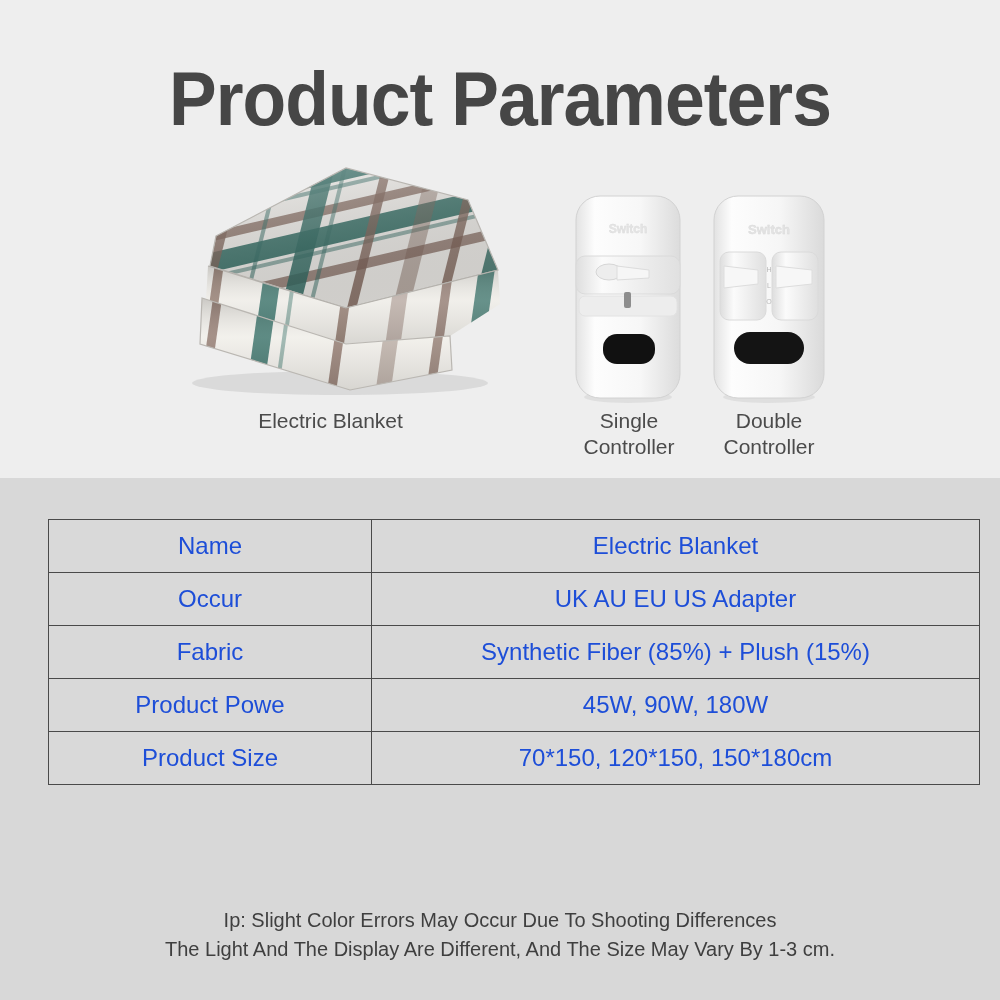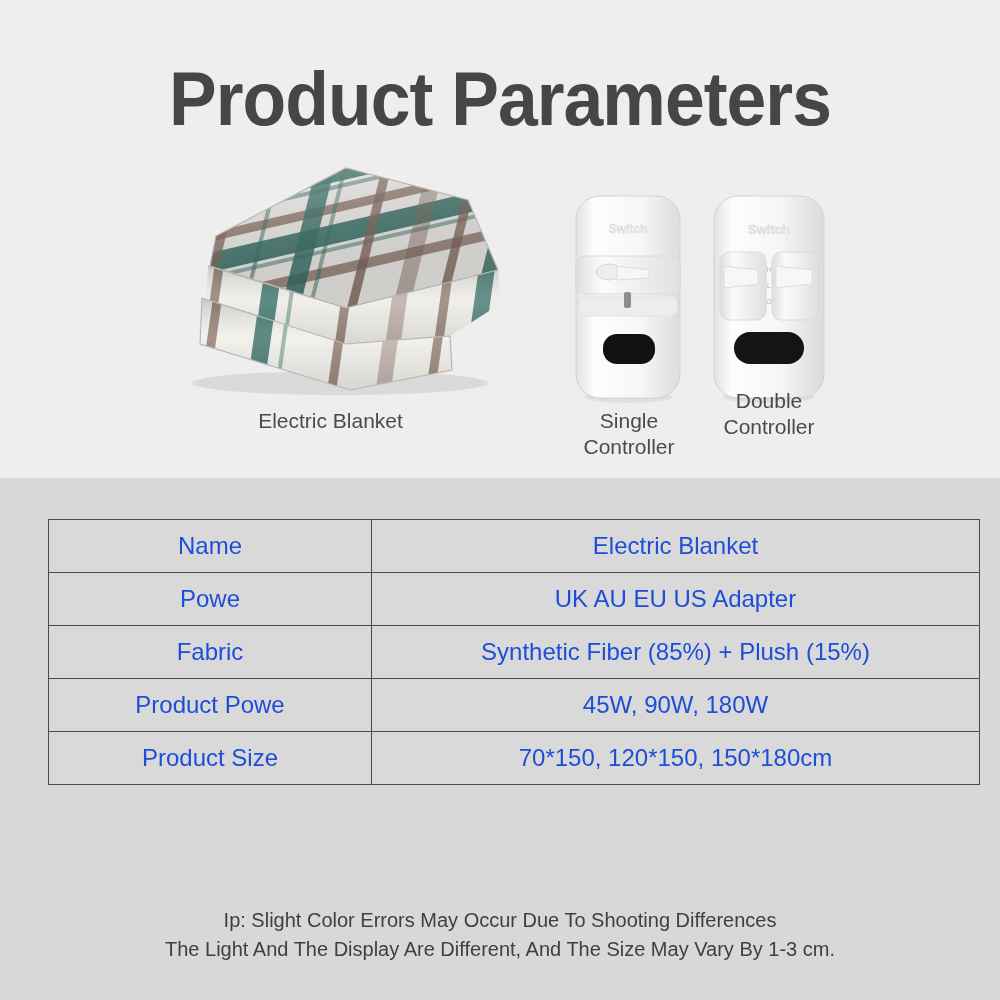--- a/index.html
+++ b/index.html
@@ -63,21 +63,21 @@
   .caption {
     position: absolute;
     text-align: center;
     color: #4b4b4b;
     font-size: 21px;
     line-height: 26px;
     white-space: pre-line;
   }
   .cap-blanket { left: 178px; top: 408px; width: 305px; }
   .cap-single  { left: 550px; top: 408px; width: 158px; }
-  .cap-double  { left: 690px; top: 388px; width: 158px; }
+  .cap-double  { left: 690px; top: 408px; width: 158px; }
 
   
   .lower {
     position: absolute;
     left: 0; top: 478px;
     width: 1000px;
     height: 522px;
     background: #d8d8d8;
   }
 
@@ -286,21 +286,21 @@
 
   <div class="lower">
 
     <table class="spec-table">
       <tbody>
         <tr>
           <td class="k">Name</td>
           <td class="v">Electric Blanket</td>
         </tr>
         <tr>
-          <td class="k">Powe</td>
+          <td class="k">Occur</td>
           <td class="v">UK AU EU US Adapter</td>
         </tr>
         <tr>
           <td class="k">Fabric</td>
           <td class="v">Synthetic Fiber (85%) + Plush (15%)</td>
         </tr>
         <tr>
           <td class="k">Product Powe</td>
           <td class="v">45W, 90W, 180W</td>
         </tr>

